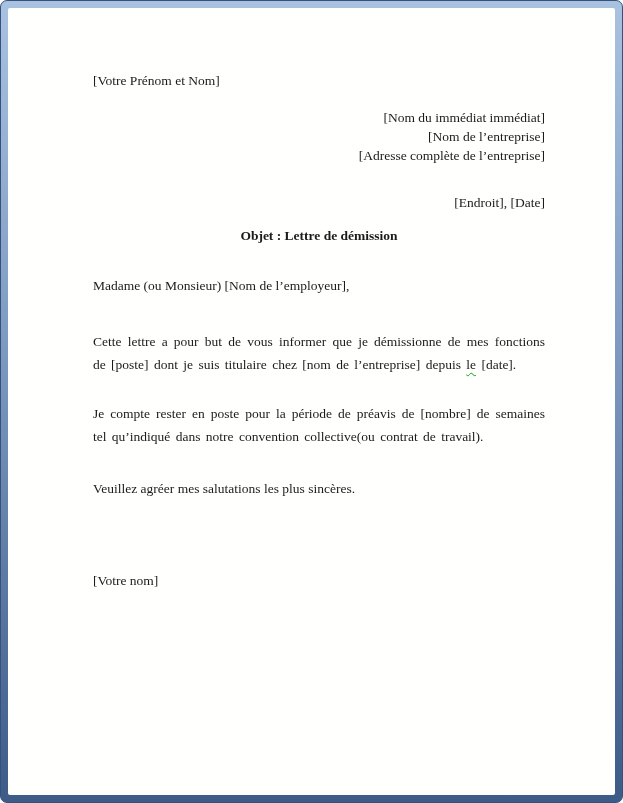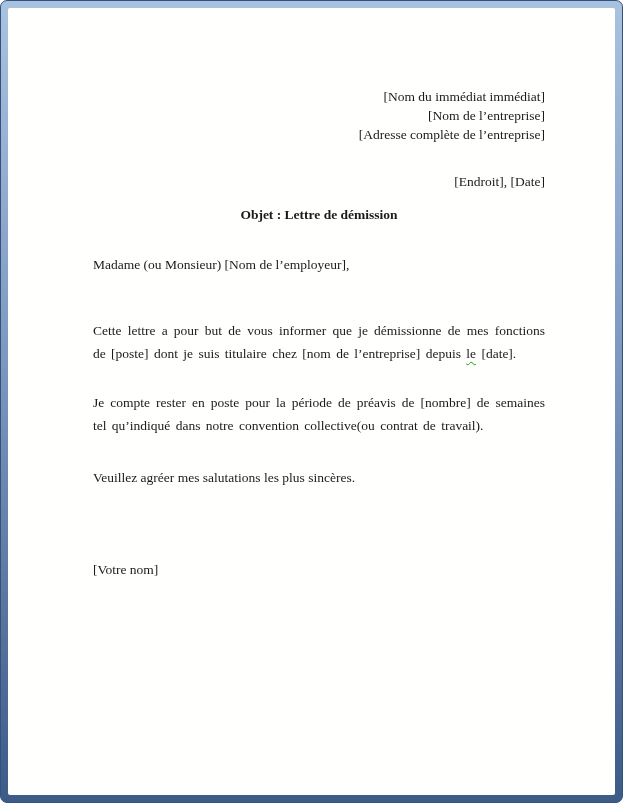--- a/index.html
+++ b/index.html
@@ -36,41 +36,42 @@
     font-weight: bold;
     line-height: 21px;
     margin-top: 12px;
   }
   .salutation { line-height: 21px; margin-top: 29px; }
   .para {
     text-align: justify;
     line-height: 23px;
     word-spacing: 2px;
   }
-  .para-1 { margin-top: 44px; }
+  .para-1 { margin-top: 34px; }
   .para-2 { margin-top: 26px; }
   .para-3 { margin-top: 22px; }
   .closing { line-height: 21px; margin-top: 30px; }
   .signature { line-height: 21px; margin-top: 71px; }
   .grammar {
     text-decoration-line: underline;
     text-decoration-style: wavy;
     text-decoration-color: #14a014;
     text-decoration-thickness: 1px;
     text-underline-offset: 3px;
   }
 </style>
 </head>
 <body>
 
 <div class="frame">
   <div class="page">
     <div class="content">
 
       <div class="block">
+        <div>[Votre Prénom et Nom]</div>
       </div>
 
       <div class="address-right">
         <div>[Nom du immédiat immédiat]</div>
         <div>[Nom de l’entreprise]</div>
         <div>[Adresse complète  de l’entreprise]</div>
       </div>
 
       <div class="date-line">[Endroit], [Date]</div>
 

